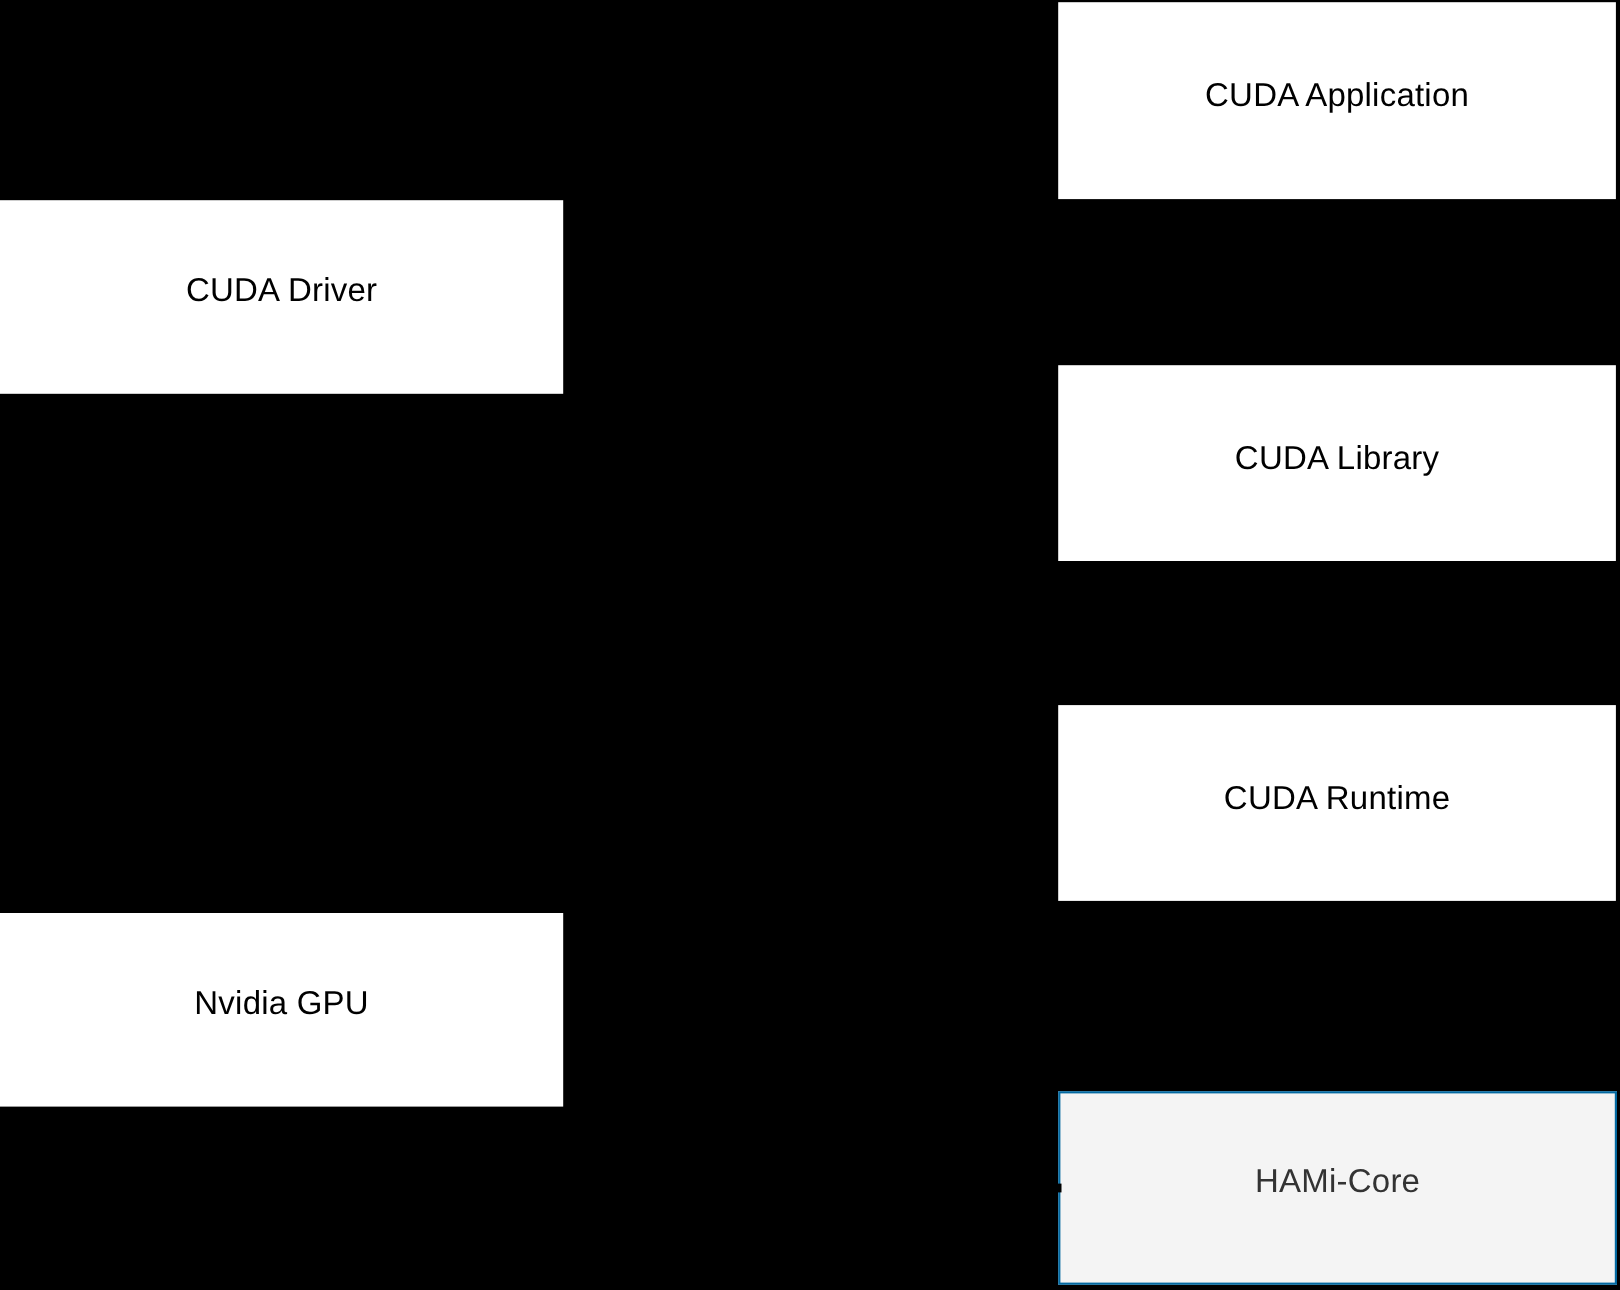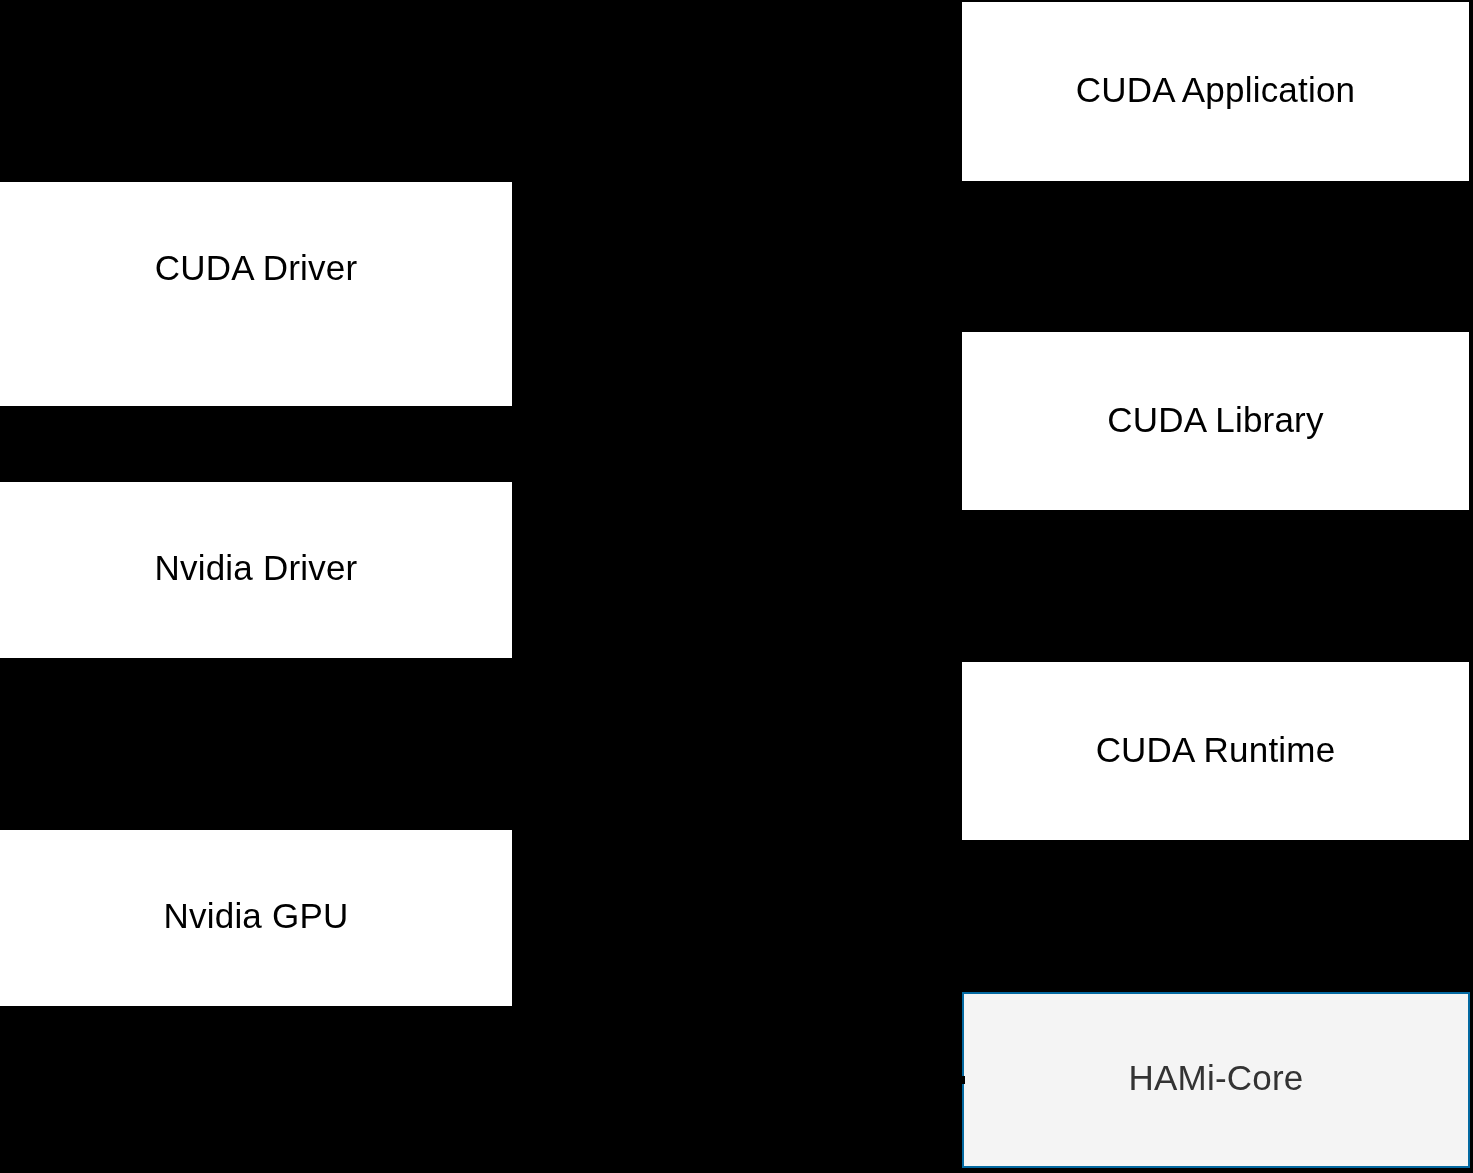--- a/index.html
+++ b/index.html
@@ -16,34 +16,34 @@
     font-family: "Liberation Sans", sans-serif;
   }
   .node {
     position: absolute;
     box-sizing: border-box;
     display: flex;
     align-items: flex-start;
     justify-content: center;
     background: #ffffff;
     color: #000000;
-    font-size: 35px;
+    font-size: 30px;
     line-height: 1;
     letter-spacing: 0.2px;
     white-space: nowrap;
   }
   .node .label {
     display: block;
   }
   
   #node-cuda-driver {
     left: 0px;
     top: 182px;
     width: 512px;
-    height: 224px;
+    height: 176px;
   }
   #node-cuda-driver .label { padding-top: 68px; }
 
   #node-nvidia-driver {
     left: 0px;
     top: 482px;
     width: 512px;
     height: 176px;
   }
   #node-nvidia-driver .label { padding-top: 68px; }
@@ -69,21 +69,21 @@
   #node-cuda-library {
     left: 962px;
     top: 332px;
     width: 507px;
     height: 178px;
   }
   #node-cuda-library .label { padding-top: 70px; }
 
   #node-cuda-runtime {
     left: 962px;
-    top: 662px;
+    top: 641px;
     width: 507px;
     height: 178px;
   }
   #node-cuda-runtime .label { padding-top: 70px; }
 
   #node-hami-core {
     left: 962px;
     top: 992px;
     width: 508px;
     height: 176px;
@@ -107,23 +107,20 @@
 </style>
 </head>
 <body>
 
 <div id="canvas">
 
   <div class="node" id="node-cuda-driver">
     <span class="label">CUDA Driver</span>
   </div>
 
-  <div class="node" id="node-nvidia-driver">
-    <span class="label">Nvidia Driver</span>
-  </div>
 
   <div class="node" id="node-nvidia-gpu">
     <span class="label">Nvidia GPU</span>
   </div>
 
   <div class="node" id="node-cuda-application">
     <span class="label">CUDA Application</span>
   </div>
 
   <div class="node" id="node-cuda-library">

